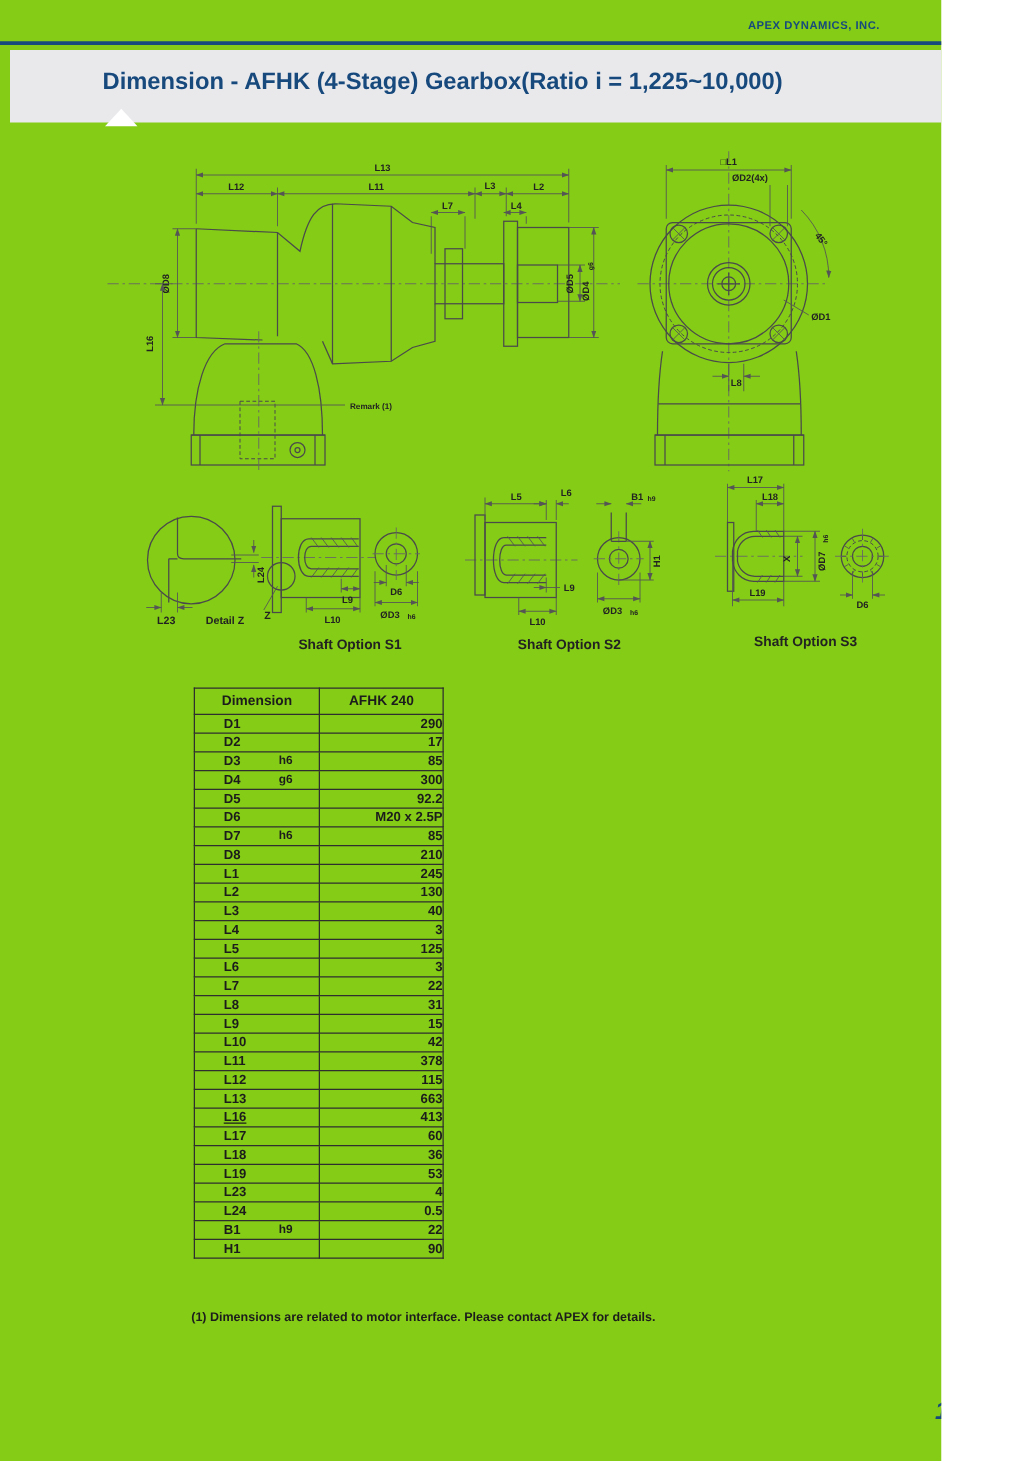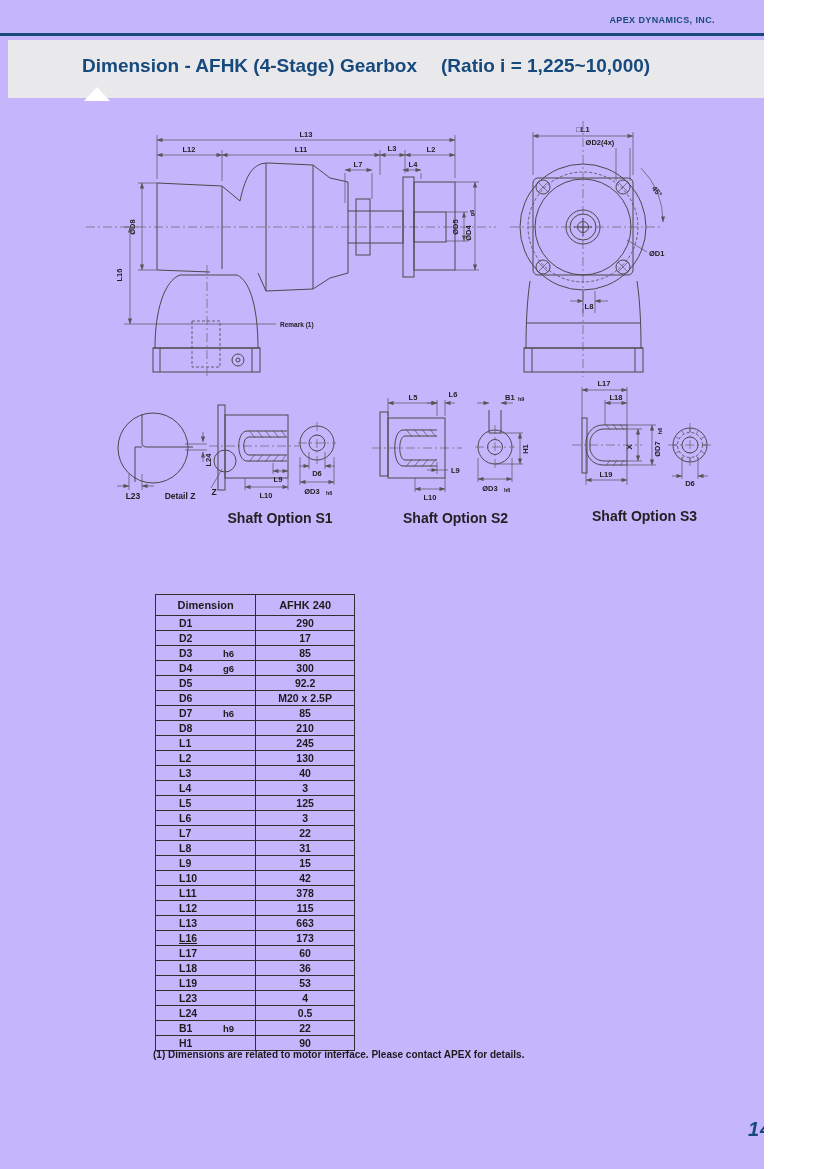--- a/index.html
+++ b/index.html
@@ -1,55 +1,55 @@
 <!DOCTYPE html>
 <html><head>
 <meta charset="utf-8">
 <style>
   html,body{margin:0;padding:0;background:#fff;}
-  .page{position:relative;width:753px;height:1169px;background:#c4b5fd;overflow:hidden;
-        font-family:"Liberation Sans",sans-serif;padding-left:11px;}
+  .page{position:relative;width:753px;height:1169px;background:#84cc16;overflow:hidden;
+        font-family:"Liberation Sans",sans-serif;}
   .abs{position:absolute;}
 
   
   .company{position:absolute;top:15px;right:49px;font-size:9px;font-weight:bold;
            letter-spacing:.4px;color:#17497d;}
   .corner-top{position:absolute;left:792px;top:0;width:35px;height:33px;background:#17497d;}
   .rule-top{position:absolute;left:0;top:33px;width:792px;height:3px;background:#17497d;}
   .rule-right{position:absolute;left:790px;top:33px;width:2px;height:1136px;background:#1d5186;}
 
   
   .title-band{position:absolute;left:8px;top:40px;width:782px;height:58px;background:#e9e9ec;
               box-sizing:border-box;display:flex;align-items:baseline;padding:16px 0 0 74px;}
   .title-main{font-size:19px;font-weight:bold;color:#17497d;line-height:1;}
-  .title-ratio{font-size:19px;font-weight:bold;color:#17497d;margin-left:24px;line-height:1;}
+  .title-ratio{font-size:19px;font-weight:bold;color:#17497d;margin-left:0;line-height:1;}
   .title-pointer{position:absolute;left:84px;top:87px;width:0;height:0;
                  border-left:13px solid transparent;border-right:13px solid transparent;
                  border-bottom:14px solid #fff;}
 
   
   svg .ln{fill:none;stroke:#4a4a4a;stroke-width:1;}
   svg .dsh{fill:none;stroke:#4a4a4a;stroke-width:.8;stroke-dasharray:3,2;}
   svg .cl{fill:none;stroke:#666;stroke-width:.7;stroke-dasharray:9,3,2,3;}
   svg .dim{fill:none;stroke:#555;stroke-width:.7;}
   svg text{font-family:"Liberation Sans",sans-serif;font-size:7.5px;font-weight:bold;fill:#222;}
   svg text.sm{font-size:5.5px;}
   svg text.md{font-size:8.5px;}
-  .caption{position:absolute;font-size:14px;font-weight:bold;color:#222;text-align:center;}
+  .caption{position:absolute;font-size:11px;font-weight:bold;color:#222;text-align:center;}
 
   
   #dim-table{position:absolute;left:155px;top:550px;width:200px;border-collapse:collapse;
-             font-family:"Liberation Sans",sans-serif;font-size:10.5px;font-weight:bold;color:#1c1c1c;margin-top:44px;}
+             font-family:"Liberation Sans",sans-serif;font-size:10.5px;font-weight:bold;color:#1c1c1c;}
   #dim-table th,#dim-table td{border:1px solid #2f2f2f;padding:0;}
   #dim-table th{height:20px;font-size:11px;text-align:center;}
   #dim-table td{height:14px;}
   #dim-table td.c1{position:relative;}
   #dim-table .lbl{margin-left:23px;}
   #dim-table .tol{position:absolute;left:67px;top:50%;transform:translateY(-50%);font-size:9.5px;}
-  #dim-table td.val{text-align:center;}
+  #dim-table td.val{text-align:right;}
   #dim-table tr.tall td{height:30px;line-height:12.5px;}
   #dim-table .und{text-decoration:underline;}
 
   .footnote{position:absolute;left:153px;top:1049px;font-size:10px;font-weight:bold;color:#1c1c1c;}
 
   
   .page-footer{position:absolute;left:748px;top:1118px;display:flex;align-items:center;}
   .page-num{font-size:20px;font-weight:bold;color:#17497d;letter-spacing:1px;font-style:italic;}
   .page-arrow{width:0;height:0;border-top:5px solid transparent;border-bottom:5px solid transparent;
               border-left:7px solid #17497d;margin-left:7px;}
@@ -427,21 +427,21 @@
         </tr>
         <tr>
           <td class="c1"><span class="lbl">L13</span></td>
           <td class="val">
             <div>663</div>
           </td>
         </tr>
         <tr>
           <td class="c1"><span class="lbl und">L16</span></td>
           <td class="val">
-            <div>173</div>
+            <div>413</div>
           </td>
         </tr>
         <tr>
           <td class="c1"><span class="lbl">L17</span></td>
           <td class="val">
             <div>60</div>
           </td>
         </tr>
         <tr>
           <td class="c1"><span class="lbl">L18</span></td>

